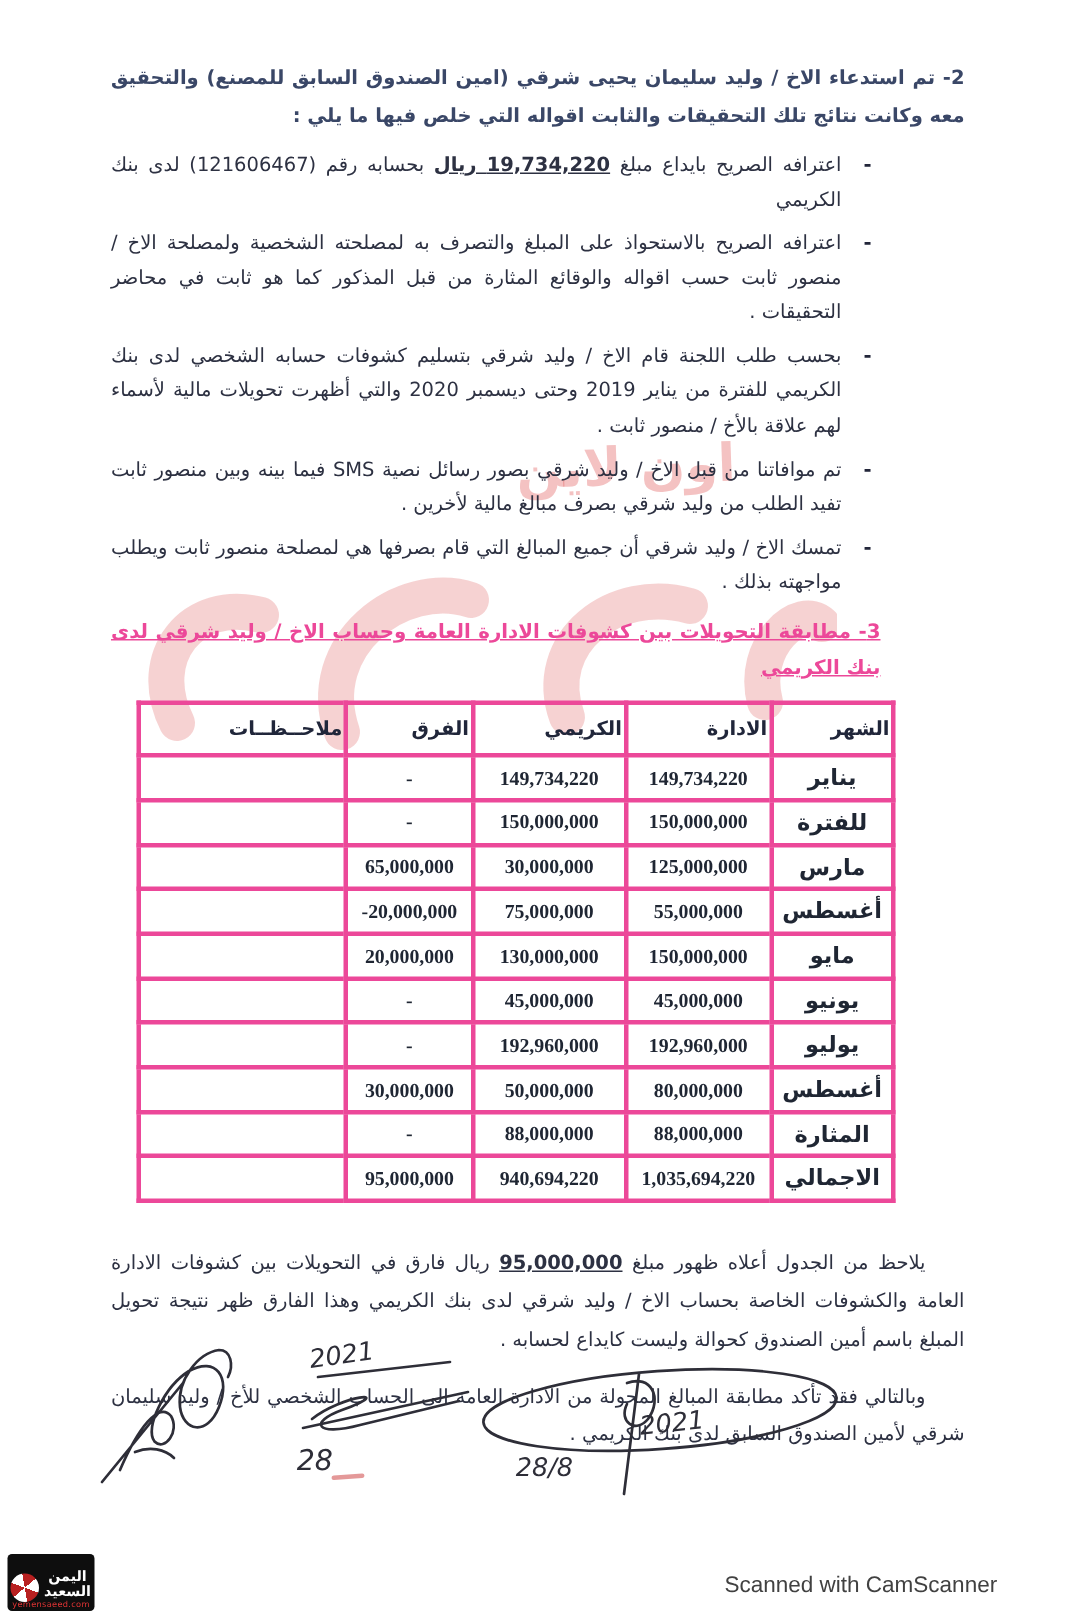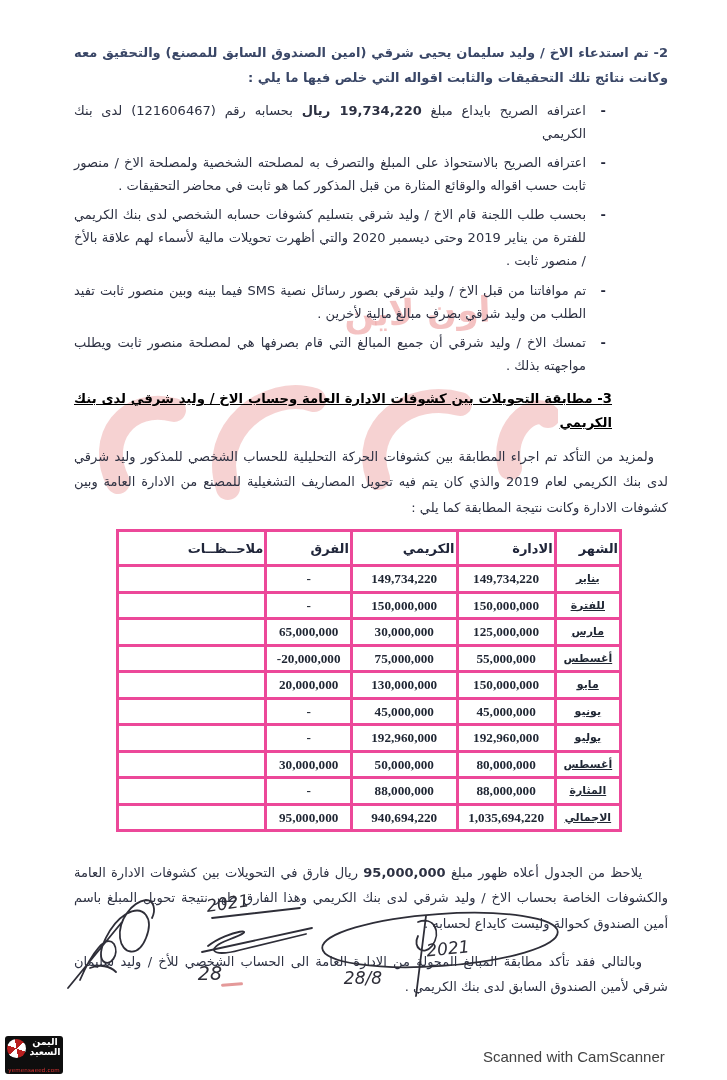--- a/index.html
+++ b/index.html
@@ -8,58 +8,58 @@
     font-family:"DejaVu Sans",sans-serif;direction:rtl;overflow:hidden;
     color:#2d3142;
   }
   .wm-layer{position:absolute;inset:0;z-index:0;pointer-events:none;}
   .wm-text{
     position:absolute;top:292px;left:344px;font-size:35px;font-weight:bold;
     color:rgba(226,95,95,0.38);transform:rotate(-2deg);direction:rtl;
   }
   .wm-svg{position:absolute;top:330px;left:78px;}
   .content{
-    position:absolute;top:40px;right:59px;left:74px;z-index:1;
+    position:absolute;top:40px;right:84px;left:74px;z-index:1;
     font-size:13px;line-height:1.78;text-align:justify;text-justify:inter-word;
   }
   .p2{font-weight:bold;color:#3a4767;line-height:1.95;margin:0 0 8px 0;}
   .bullets{margin:4px 62px 4px 0;}
   .bullet{display:flex;gap:12px;margin-bottom:6px;}
   .bm{flex:0 0 8px;font-weight:bold;color:#23263a;}
   .bt{flex:1;text-align:justify;}
-  .u{font-weight:bold;}
+  .u{font-weight:bold;text-decoration:underline;}
   .h3{
-    font-weight:bold;color:#000000;margin:10px 56px 10px 0;
+    font-weight:bold;color:#ec4899;margin:10px 56px 10px 0;
     text-decoration:underline;font-size:13.2px;
   }
   .intro{margin:6px 0 0 0;text-indent:14px;line-height:1.95;}
   table.rec{
     width:506px;margin:9px 46px 0 0;border-collapse:collapse;
     color:#1f2633;font-size:12.5px;
   }
   table.rec th,table.rec td{border:3px solid #ec4899;}
   table.rec th{height:30px;font-size:13px;color:#20263a;font-weight:bold;}
   table.rec td{height:21px;text-align:center;padding:0 6px;}
-  td.month{font-weight:bold;font-size:11px;text-decoration:underline;}
+  td.month{font-weight:bold;font-size:15px;}
   td.num{
     font-family:"Liberation Serif",serif;font-size:13.2px;font-weight:600;
     direction:ltr;
   }
   tr.total td{font-weight:700;}
   .closing{margin-top:28px;text-indent:26px;line-height:1.95;}
   .closing2{margin-top:2px;text-indent:26px;line-height:1.95;}
   .signatures{position:absolute;top:888px;left:60px;z-index:1;}
   .red-dash{
     position:absolute;top:983px;left:221px;width:22px;height:3px;z-index:1;
     background:rgba(205,70,70,0.55);border-radius:2px;transform:rotate(-4deg);
   }
   .brand{
     position:absolute;top:1036px;left:5px;width:58px;height:38px;z-index:2;
     background:#0e0e0e;border-radius:3px;display:flex;align-items:flex-start;
-    justify-content:center;gap:3px;direction:ltr;padding-top:1px;box-sizing:border-box;
+    justify-content:center;gap:3px;direction:ltr;padding-top:11px;box-sizing:border-box;
   }
   .brand-icon{
     width:19px;height:19px;border-radius:50%;margin-top:2px;
     background:conic-gradient(#b82020 0 50deg,#ffffff 50deg 110deg,#b82020 110deg 170deg,
       #ffffff 170deg 230deg,#b82020 230deg 290deg,#ffffff 290deg 350deg,#b82020 350deg);
   }
   .brand-words{
     display:flex;flex-direction:column;color:#fff;font-weight:bold;
     font-size:9.5px;line-height:1.1;text-align:center;direction:rtl;
   }
@@ -112,21 +112,20 @@
         <div class="bt">تم موافاتنا من قبل الاخ / وليد شرقي بصور رسائل نصية SMS فيما بينه وبين منصور ثابت تفيد الطلب من وليد شرقي بصرف مبالغ مالية لأخرين .</div>
       </div>
       <div class="bullet">
         <span class="bm">-</span>
         <div class="bt">تمسك الاخ / وليد شرقي أن جميع المبالغ التي قام بصرفها هي لمصلحة منصور ثابت ويطلب مواجهته بذلك .</div>
       </div>
     </div>
 
     <p class="h3">3- مطابقة التحويلات بين كشوفات الادارة العامة وحساب الاخ / وليد شرقي لدى بنك الكريمي</p>
 
-    <p class="intro">ولمزيد من التأكد تم اجراء المطابقة بين كشوفات الحركة التحليلية للحساب الشخصي للمذكور وليد شرقي لدى بنك الكريمي لعام 2019 والذي كان يتم فيه تحويل المصاريف التشغيلية للمصنع من الادارة العامة وبين كشوفات الادارة وكانت نتيجة المطابقة كما يلي :</p>
 
     <table class="rec">
       <colgroup>
         <col style="width:13%">
           <col style="width:19.5%">
           <col style="width:21%">
           <col style="width:17%">
           <col style="width:29.5%">
       </colgroup>
       <thead>

